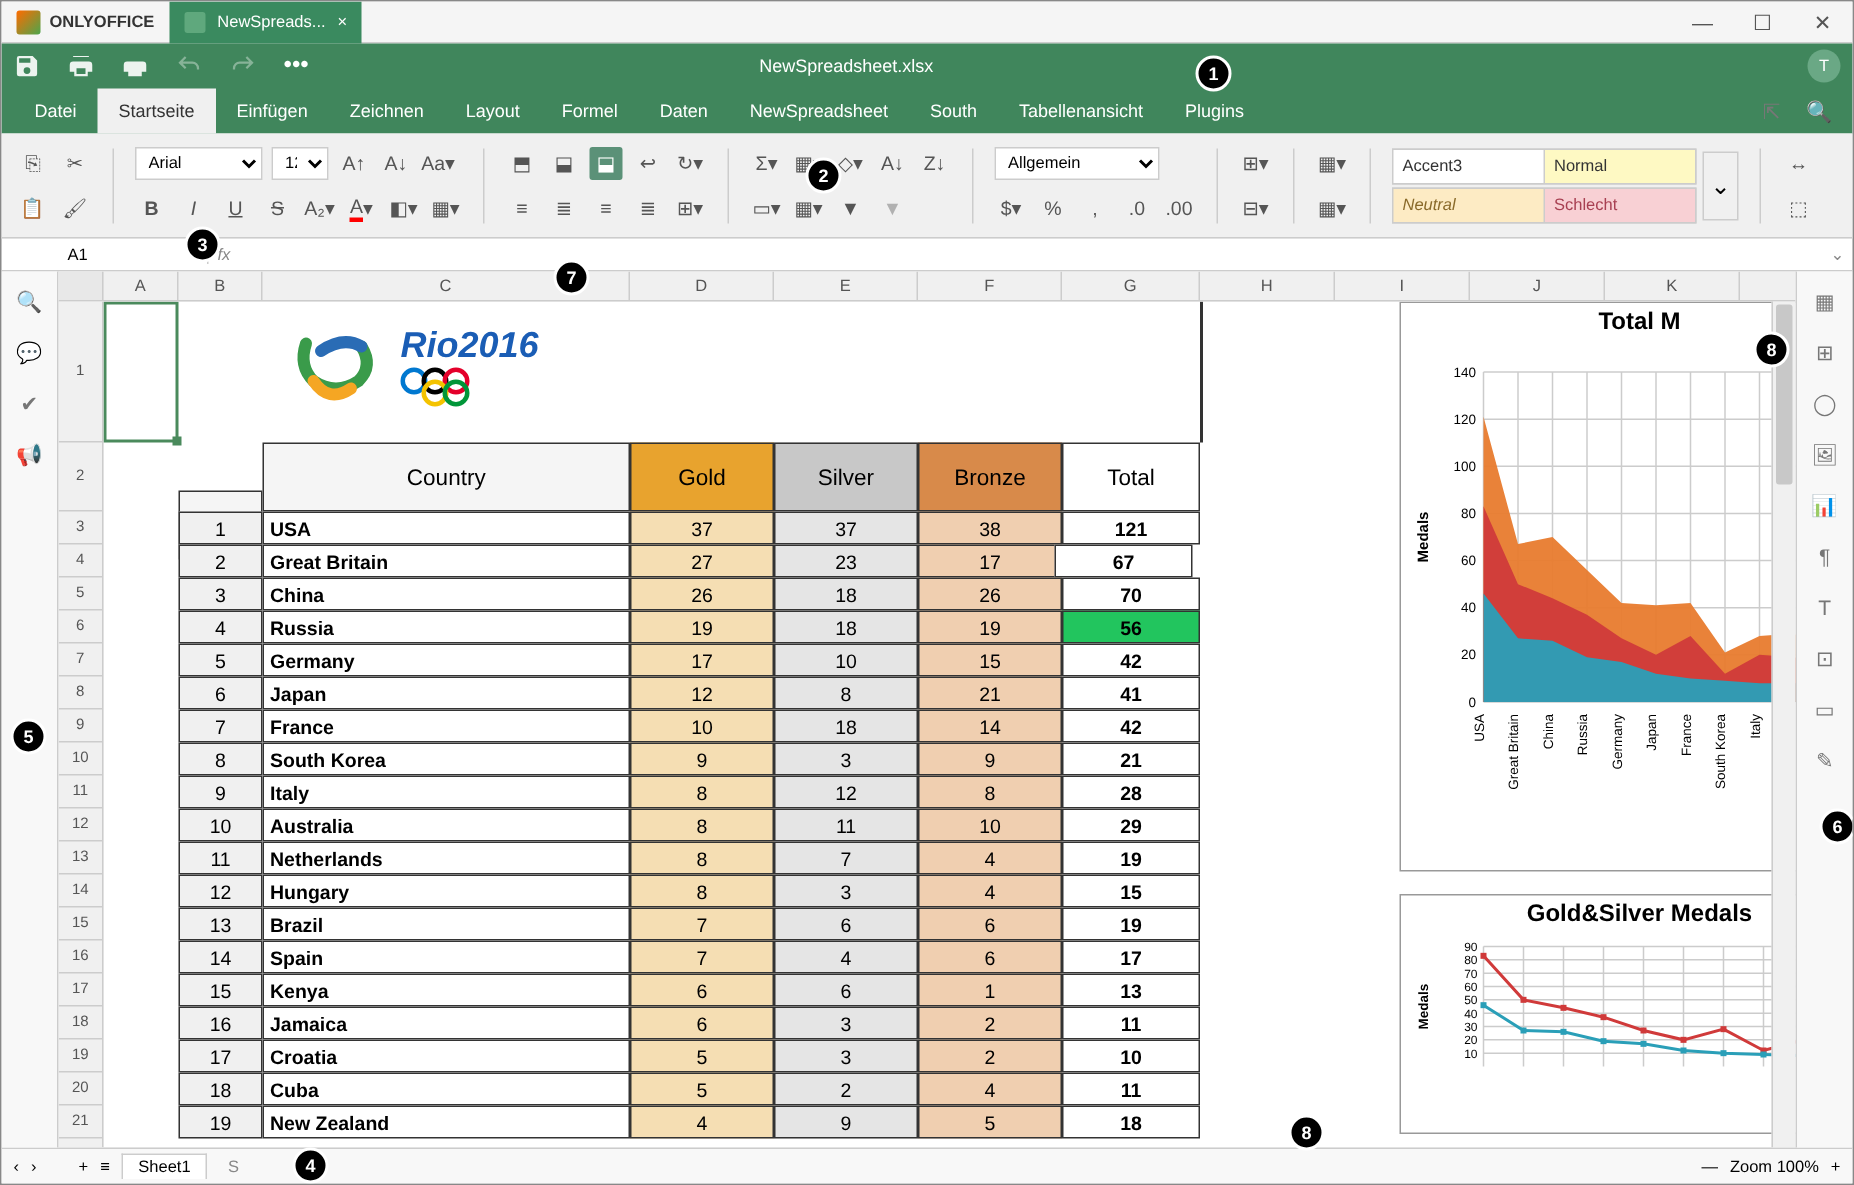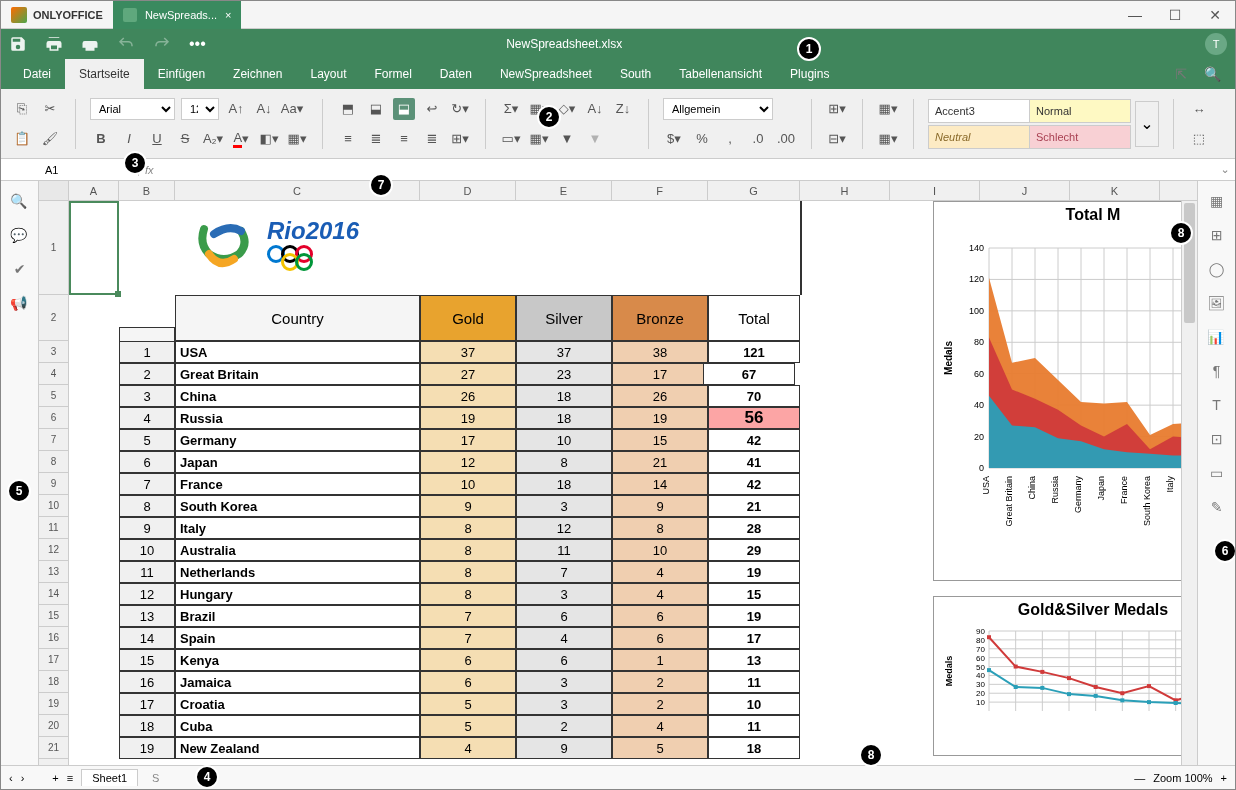--- a/index.html
+++ b/index.html
@@ -484,21 +484,21 @@
           <div class="data-cell" style="position: absolute; left: 106px; top: 184px; width: 245px; height: 22px; background: rgb(255, 255, 255); justify-content: flex-start; padding: 0px 4px; font-size: 13px; border: 1px solid rgb(51, 51, 51); font-weight: bold;">China</div>
           <div class="data-cell" style="position: absolute; left: 351px; top: 184px; width: 96px; height: 22px; background: rgb(245, 222, 179); justify-content: center; padding: 0px 4px; font-size: 13px; border: 1px solid rgb(51, 51, 51);">26</div>
           <div class="data-cell" style="position: absolute; left: 447px; top: 184px; width: 96px; height: 22px; background: rgb(229, 229, 229); justify-content: center; padding: 0px 4px; font-size: 13px; border: 1px solid rgb(51, 51, 51);">18</div>
           <div class="data-cell" style="position: absolute; left: 543px; top: 184px; width: 96px; height: 22px; background: rgb(240, 207, 176); justify-content: center; padding: 0px 4px; font-size: 13px; border: 1px solid rgb(51, 51, 51);">26</div>
           <div class="data-cell" style="position: absolute; left: 639px; top: 184px; width: 92px; height: 22px; background: rgb(255, 255, 255); justify-content: center; padding: 0px 4px; font-size: 13px; border: 1px solid rgb(51, 51, 51); font-weight: bold;">70</div>
           <div class="data-cell" style="position: absolute; left: 50px; top: 206px; width: 56px; height: 22px; background: rgb(240, 240, 240); justify-content: center; padding: 0px 4px; font-size: 13px; border: 1px solid rgb(51, 51, 51);">4</div>
           <div class="data-cell" style="position: absolute; left: 106px; top: 206px; width: 245px; height: 22px; background: rgb(255, 255, 255); justify-content: flex-start; padding: 0px 4px; font-size: 13px; border: 1px solid rgb(51, 51, 51); font-weight: bold;">Russia</div>
           <div class="data-cell" style="position: absolute; left: 351px; top: 206px; width: 96px; height: 22px; background: rgb(245, 222, 179); justify-content: center; padding: 0px 4px; font-size: 13px; border: 1px solid rgb(51, 51, 51);">19</div>
           <div class="data-cell" style="position: absolute; left: 447px; top: 206px; width: 96px; height: 22px; background: rgb(229, 229, 229); justify-content: center; padding: 0px 4px; font-size: 13px; border: 1px solid rgb(51, 51, 51);">18</div>
           <div class="data-cell" style="position: absolute; left: 543px; top: 206px; width: 96px; height: 22px; background: rgb(240, 207, 176); justify-content: center; padding: 0px 4px; font-size: 13px; border: 1px solid rgb(51, 51, 51);">19</div>
-          <div class="data-cell" style="position: absolute; left: 639px; top: 206px; width: 92px; height: 22px; background: #fca5a5; justify-content: center; padding: 0px 1px; font-size: 17px; border: 1px solid rgb(51, 51, 51); font-weight: bold;">56</div>
+          <div class="data-cell" style="position: absolute; left: 639px; top: 206px; width: 92px; height: 22px; background: #22c55e; justify-content: center; padding: 0px 1px; font-size: 13px; border: 1px solid rgb(51, 51, 51); font-weight: bold;">56</div>
           <div class="data-cell" style="position: absolute; left: 50px; top: 228px; width: 56px; height: 22px; background: rgb(240, 240, 240); justify-content: center; padding: 0px 4px; font-size: 13px; border: 1px solid rgb(51, 51, 51);">5</div>
           <div class="data-cell" style="position: absolute; left: 106px; top: 228px; width: 245px; height: 22px; background: rgb(255, 255, 255); justify-content: flex-start; padding: 0px 4px; font-size: 13px; border: 1px solid rgb(51, 51, 51); font-weight: bold;">Germany</div>
           <div class="data-cell" style="position: absolute; left: 351px; top: 228px; width: 96px; height: 22px; background: rgb(245, 222, 179); justify-content: center; padding: 0px 4px; font-size: 13px; border: 1px solid rgb(51, 51, 51);">17</div>
           <div class="data-cell" style="position: absolute; left: 447px; top: 228px; width: 96px; height: 22px; background: rgb(229, 229, 229); justify-content: center; padding: 0px 4px; font-size: 13px; border: 1px solid rgb(51, 51, 51);">10</div>
           <div class="data-cell" style="position: absolute; left: 543px; top: 228px; width: 96px; height: 22px; background: rgb(240, 207, 176); justify-content: center; padding: 0px 4px; font-size: 13px; border: 1px solid rgb(51, 51, 51);">15</div>
           <div class="data-cell" style="position: absolute; left: 639px; top: 228px; width: 92px; height: 22px; background: rgb(255, 255, 255); justify-content: center; padding: 0px 4px; font-size: 13px; border: 1px solid rgb(51, 51, 51); font-weight: bold;">42</div>
           <div class="data-cell" style="position: absolute; left: 50px; top: 250px; width: 56px; height: 22px; background: rgb(240, 240, 240); justify-content: center; padding: 0px 4px; font-size: 13px; border: 1px solid rgb(51, 51, 51);">6</div>
           <div class="data-cell" style="position: absolute; left: 106px; top: 250px; width: 245px; height: 22px; background: rgb(255, 255, 255); justify-content: flex-start; padding: 0px 4px; font-size: 13px; border: 1px solid rgb(51, 51, 51); font-weight: bold;">Japan</div>
           <div class="data-cell" style="position: absolute; left: 351px; top: 250px; width: 96px; height: 22px; background: rgb(245, 222, 179); justify-content: center; padding: 0px 4px; font-size: 13px; border: 1px solid rgb(51, 51, 51);">12</div>
           <div class="data-cell" style="position: absolute; left: 447px; top: 250px; width: 96px; height: 22px; background: rgb(229, 229, 229); justify-content: center; padding: 0px 4px; font-size: 13px; border: 1px solid rgb(51, 51, 51);">8</div>

